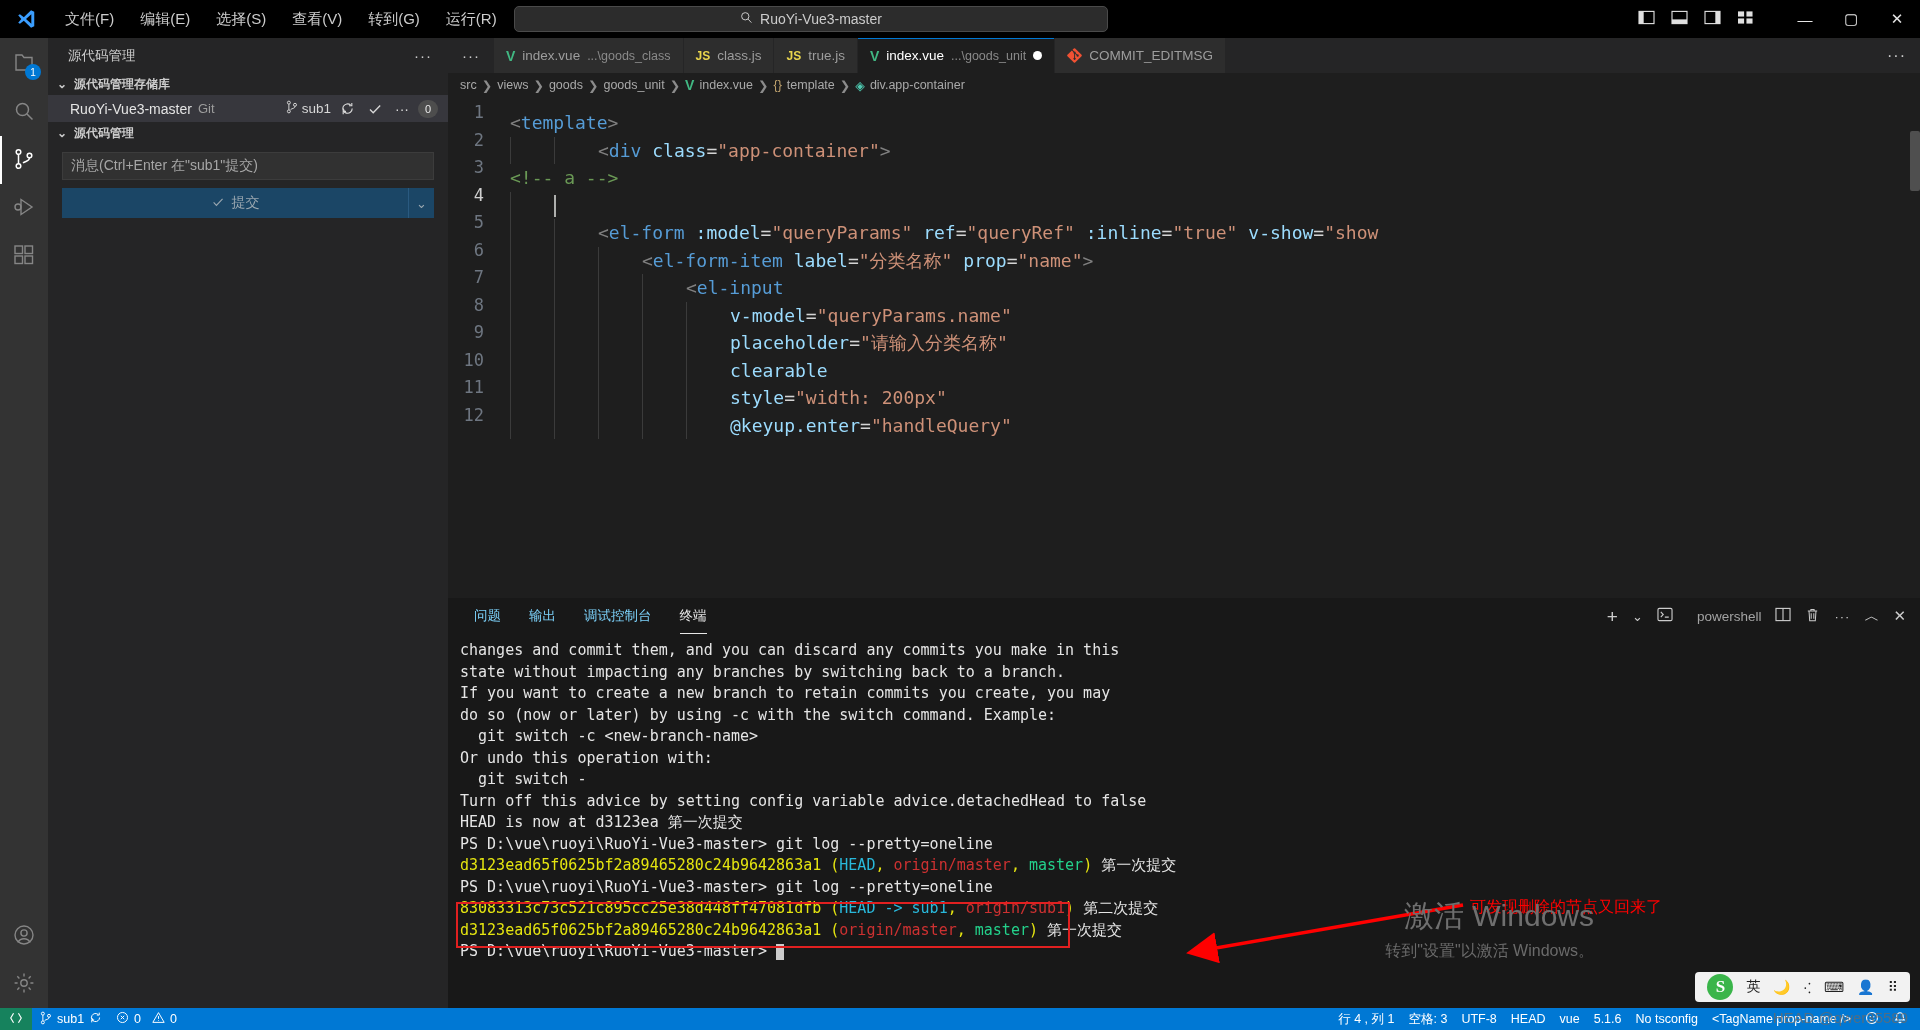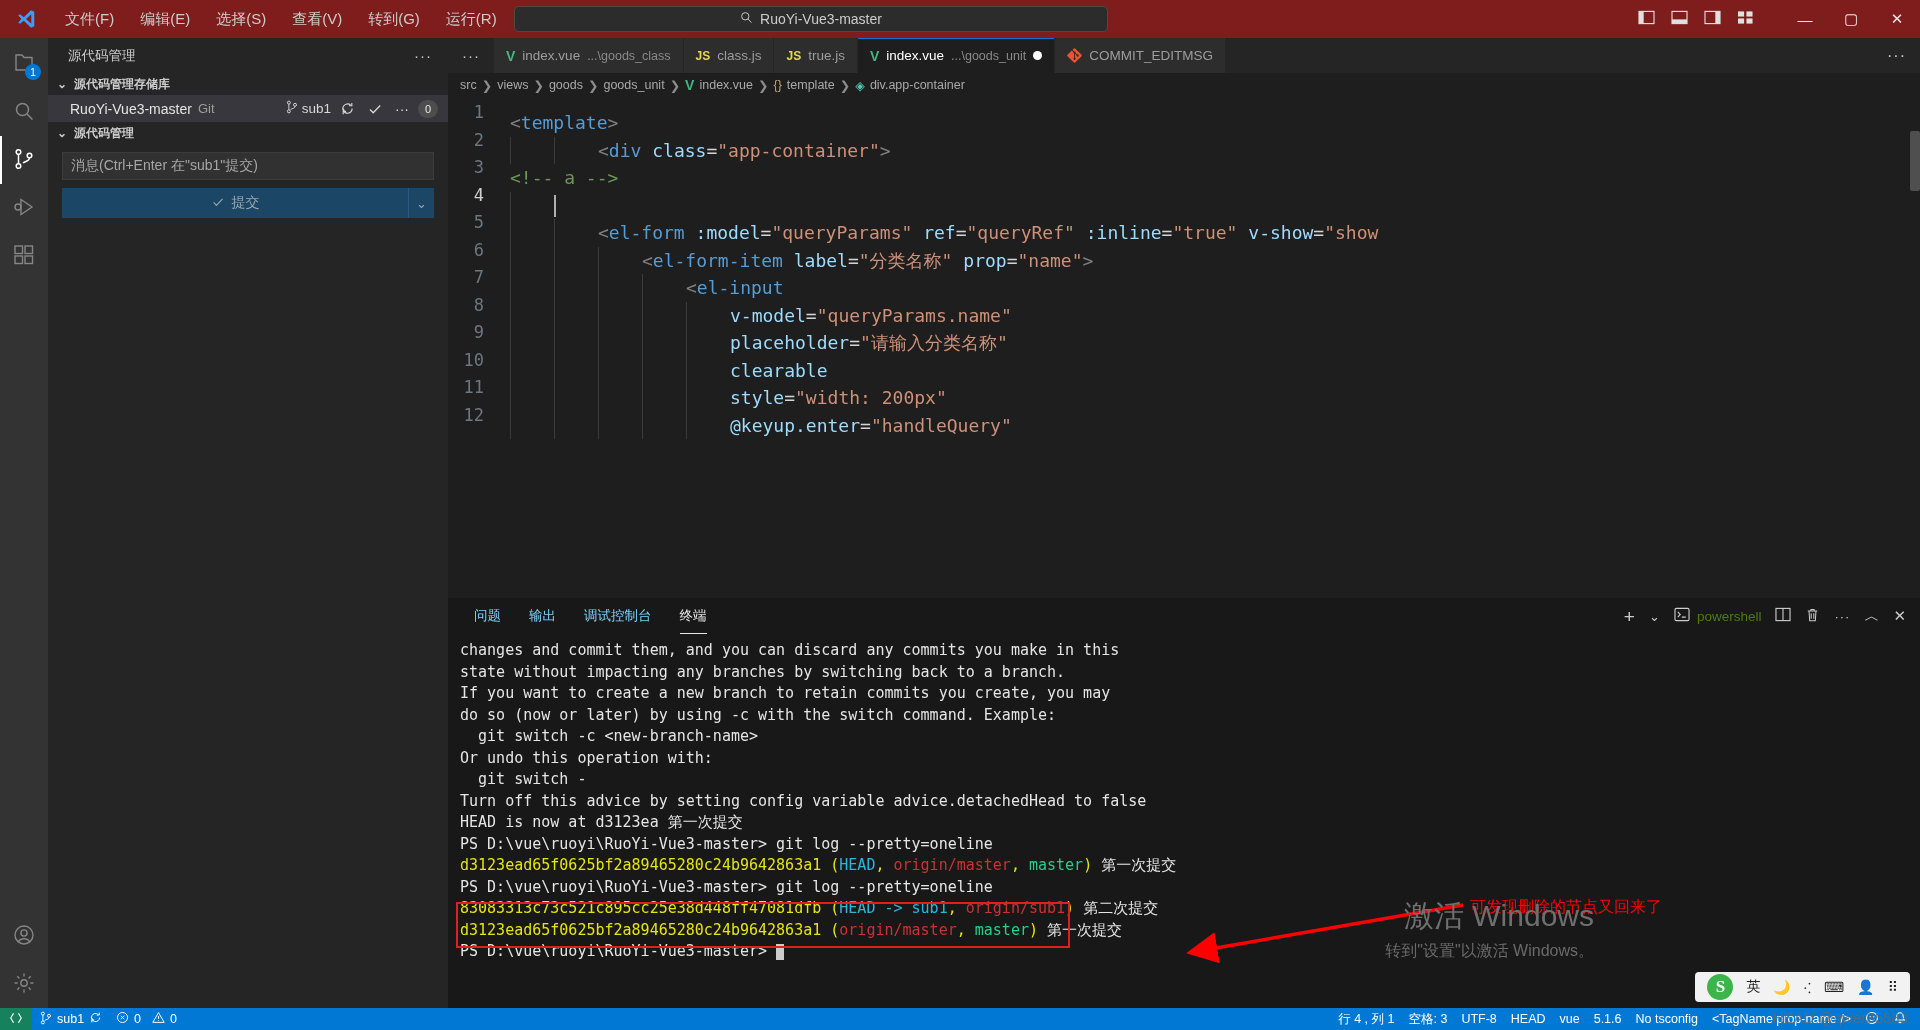--- a/index.html
+++ b/index.html
@@ -8,21 +8,21 @@
     background:#1e1e1e;
     font-family:"Liberation Sans", sans-serif;
     color:#cccccc;
     font-size:13px;
     -webkit-font-smoothing:antialiased;
   }
   .app { width:1920px; height:1030px; display:flex; flex-direction:column; position:relative; }
 
   
   .titlebar {
-    height:38px; background:#7f1d1d; display:flex; align-items:center;
+    height:38px; background:#000000; display:flex; align-items:center;
     flex:0 0 38px; position:relative;
   }
   .vscode-logo { width:52px; display:flex; align-items:center; justify-content:center; }
   .menu { display:flex; align-items:center; gap:0px; }
   .menu-item {
     padding:4px 13px; font-size:15px; color:#cccccc; white-space:nowrap; cursor:default;
   }
   .menu-more { padding:4px 10px; color:#cccccc; font-size:15px; letter-spacing:1px;}
   .navarrows { display:flex; align-items:center; gap:18px; margin-left:24px; color:#9b9b9b; font-size:19px; }
   .navarrows span { cursor:default; }
@@ -158,21 +158,21 @@
   .panel-tabs { height:36px; display:flex; align-items:center; padding-left:12px; flex:0 0 36px; position:relative;}
   .ptab {
     padding:0 14px; height:36px; display:flex; align-items:center; color:#7dd3fc;
     font-size:13.5px; position:relative;
   }
   .ptab.active { color:#e7e7e7; }
   .ptab.active::after {
     content:""; position:absolute; left:14px; right:14px; bottom:0; height:1px; background:#e7e7e7;
   }
   .panel-actions { margin-left:auto; display:flex; align-items:center; gap:14px; padding-right:14px; color:#cccccc; }
-  .pterm-name { display:flex; align-items:center; gap:7px; font-size:13.5px; color:#4d7c0f; }
+  .pterm-name { display:flex; align-items:center; gap:24px; font-size:13.5px; color:#a3a3a3; }
   .terminal {
     flex:1 1 auto; padding:6px 0 0 12px; font-family:"DejaVu Sans Mono", monospace;
     font-size:15px; line-height:21.5px; color:#cccccc; overflow:hidden; position:relative;
     white-space:pre;
   }
   .t-yellow { color:#e5e510; }
   .t-cyan   { color:#29b8db; }
   .t-red    { color:#cd3131; }
   .t-green  { color:#23d18b; }
   .t-white  { color:#e5e5e5; }

